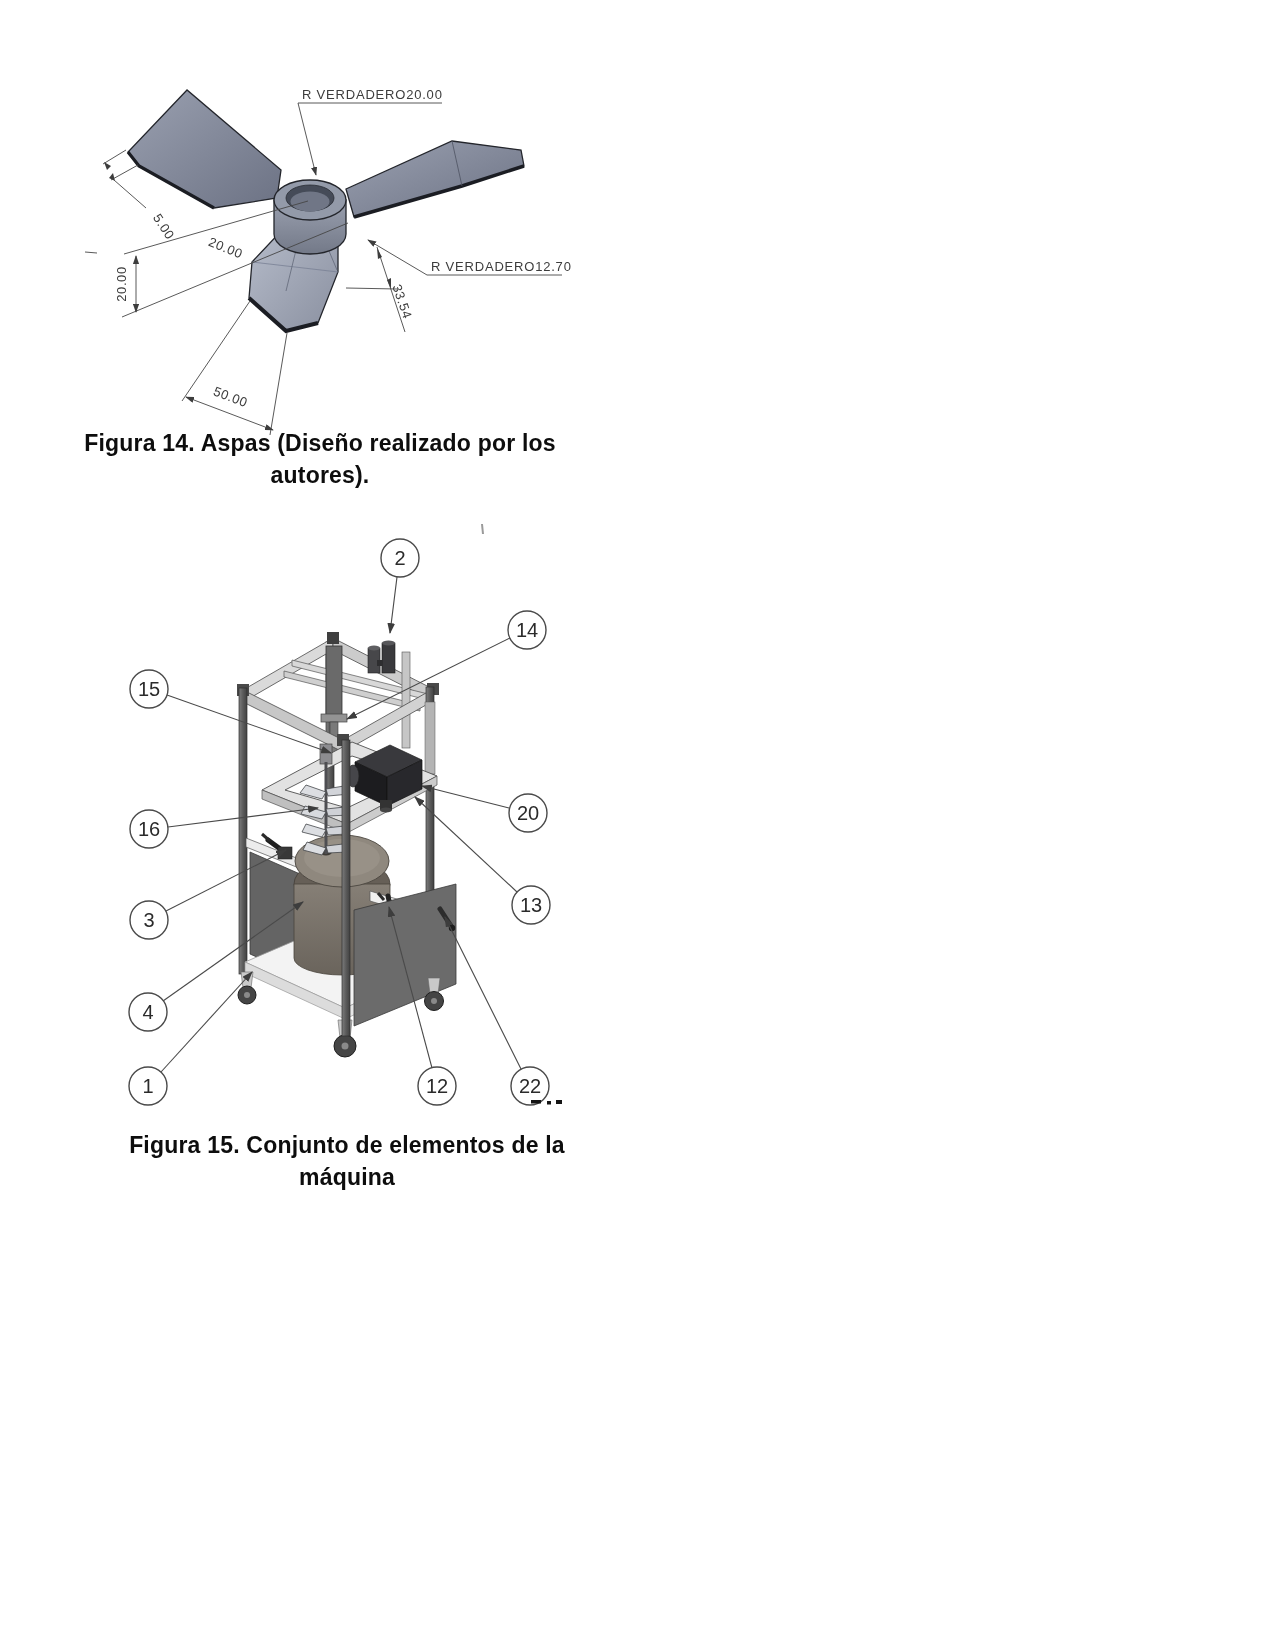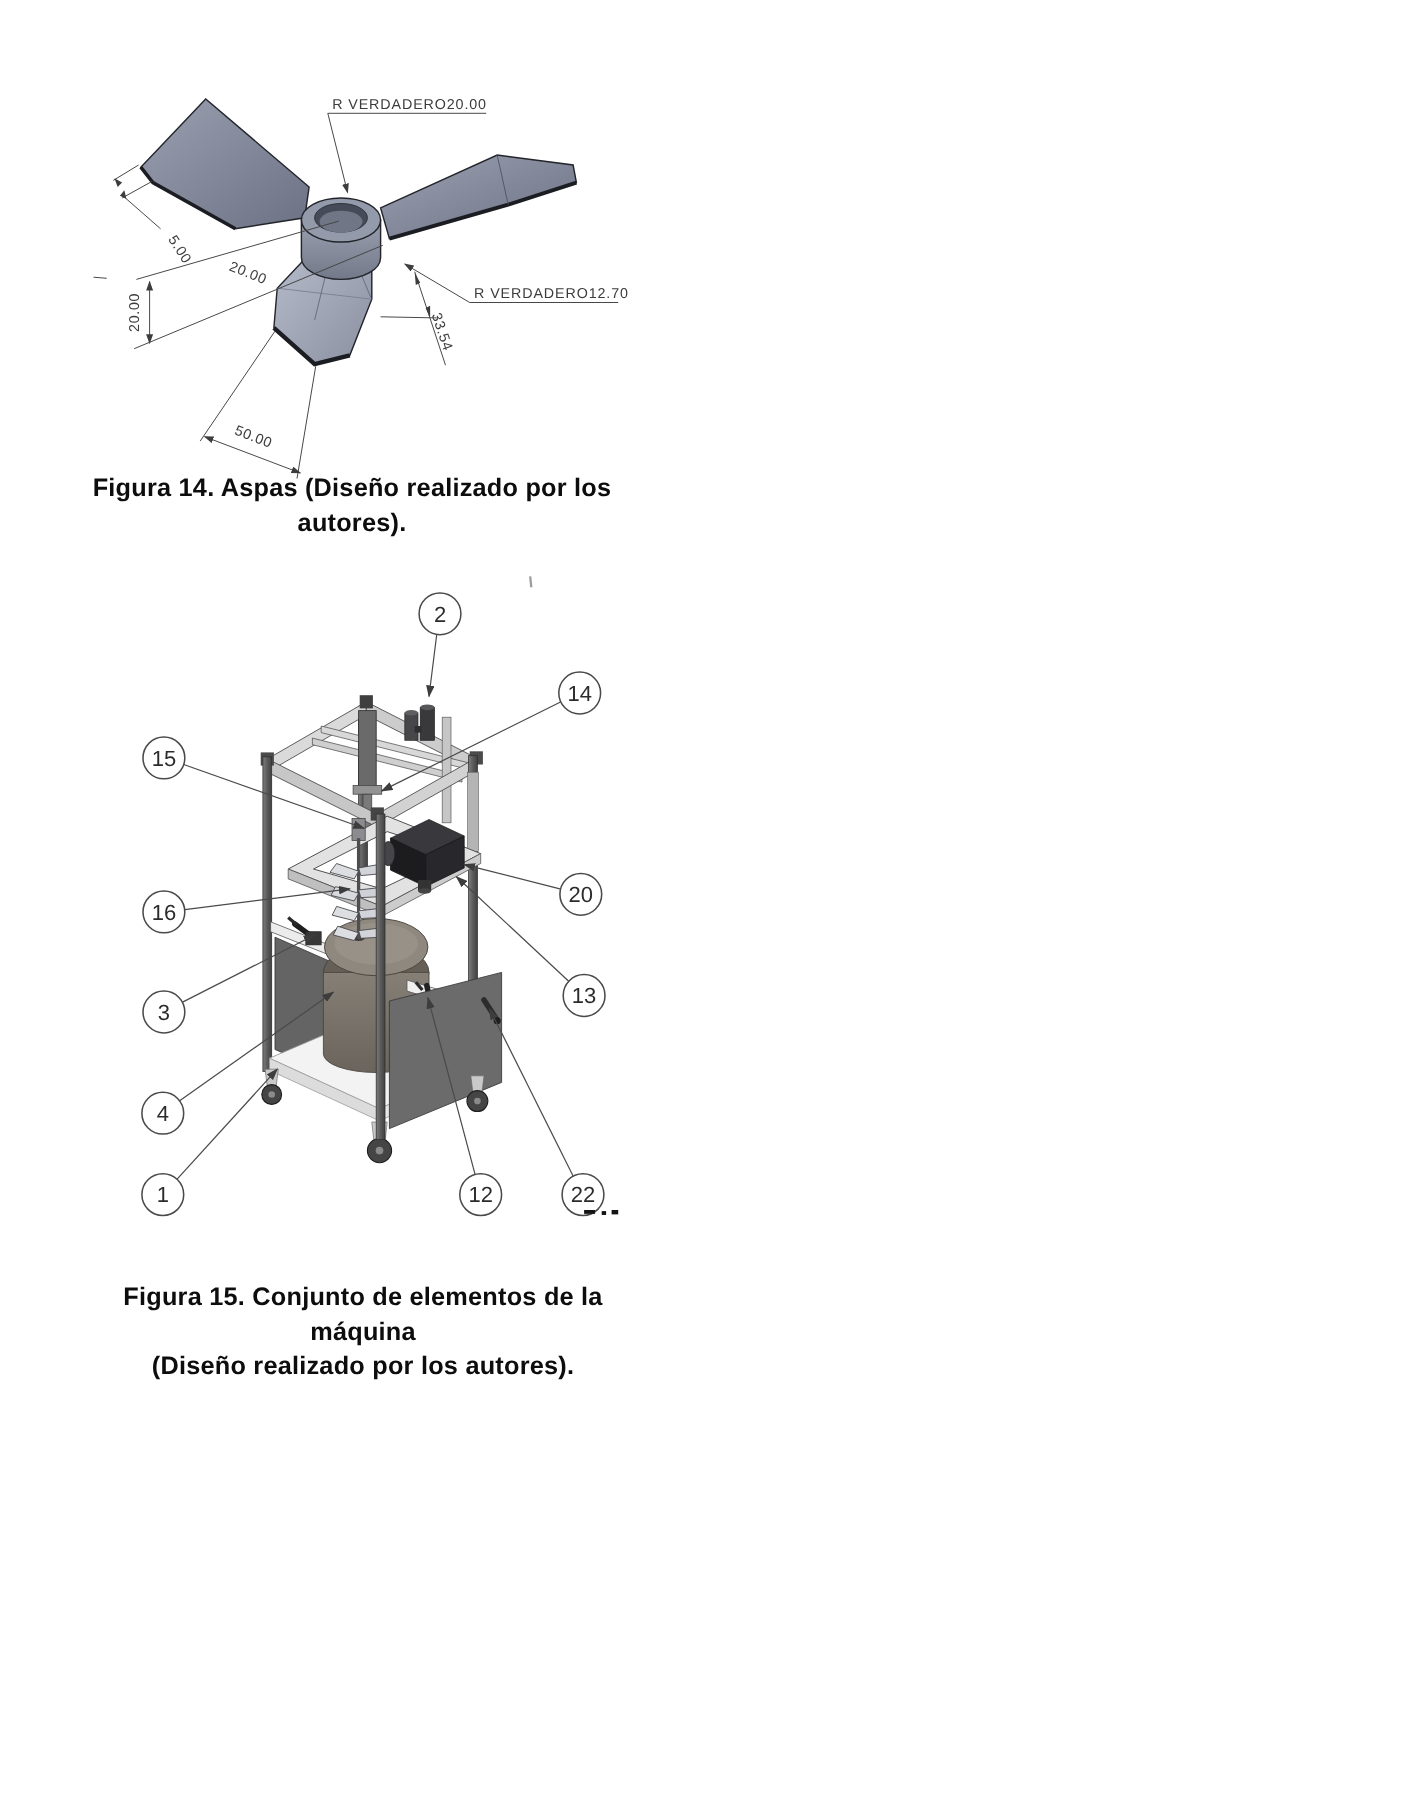--- a/index.html
+++ b/index.html
@@ -6,21 +6,21 @@
   #page{position:relative;width:1276px;height:1651px;background:#fff;overflow:hidden;
         font-family:"Liberation Sans",sans-serif;}
   .figure-svg{position:absolute;left:0;}
   svg text{font-family:"Liberation Sans",sans-serif;}
   .dim-text{fill:#3c3c3c;font-size:13px;letter-spacing:0.6px;}
   .dim-label{fill:#3c3c3c;font-size:13px;letter-spacing:0.8px;}
   .balloon-num{fill:#2b2b2b;font-size:20px;}
   .caption{position:absolute;text-align:center;font-weight:bold;color:#0d0d0d;
            font-size:23px;line-height:1.38;letter-spacing:0.2px;}
   #caption14{left:60px;top:428px;width:520px;}
-  #caption15{left:70px;top:1130px;width:520px;margin-top:33px;}
+  #caption15{left:87px;top:1130px;width:520px;}
 </style>
 </head>
 <body>
 
 <div id="page">
 
   <svg class="figure-svg" style="top:0" width="640" height="478" viewBox="0 0 640 478">
     <defs>
       <linearGradient id="gB1" x1="0" y1="0" x2="1" y2="1">
         <stop offset="0" stop-color="#9aa0b0"></stop>
@@ -303,16 +303,15 @@
     <g>
       <line x1="482" y1="524" x2="483" y2="534" stroke="#9a9a9a" stroke-width="2"></line>
       <rect x="531" y="1100" width="10" height="3.5" fill="#141414"></rect>
       <rect x="547" y="1101" width="4" height="3.5" fill="#141414"></rect>
       <rect x="556" y="1100" width="6" height="4" fill="#141414"></rect>
     </g>
   </svg>
 
   <div id="caption15" class="caption">
     <div>Figura 15. Conjunto de elementos de la máquina</div>
-    <div>(Diseño realizado por los autores).</div>
   </div>
 
 </div>
 
 </body></html>

